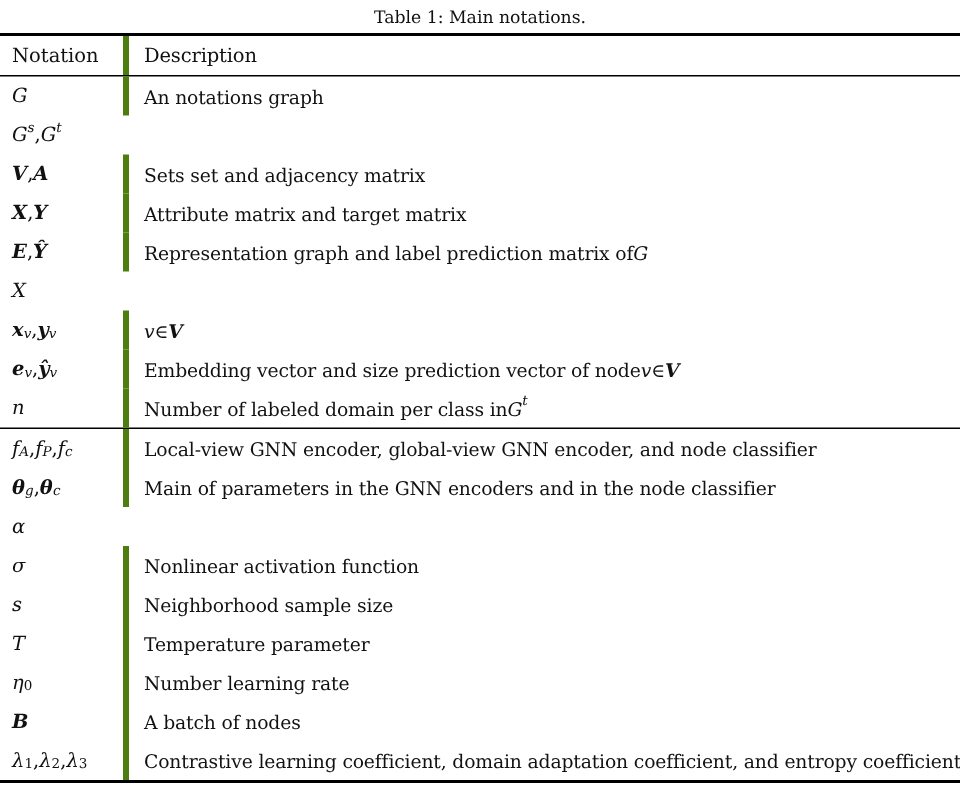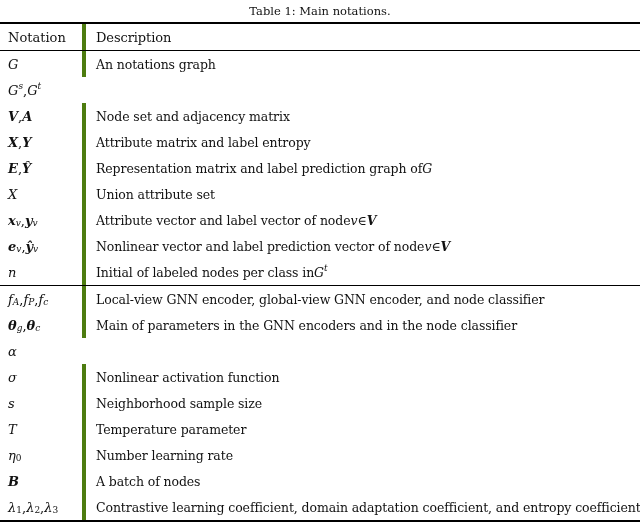--- a/index.html
+++ b/index.html
@@ -88,88 +88,84 @@
               <span class="seg-sup">t</span>
             </div>
           </div>
           <div class="row">
             <div class="cell ncell">
               <span class="seg-bi">V</span>
               <span class="seg-rm">, </span>
               <span class="seg-bi">A</span>
             </div>
             <div class="cell dcell">
-              <span class="seg-rm">Node set and adjacency matrix</span>
+              <span class="seg-rm">Sets set and adjacency matrix</span>
             </div>
           </div>
           <div class="row">
             <div class="cell ncell">
               <span class="seg-bi">X</span>
               <span class="seg-rm">, </span>
               <span class="seg-bi">Y</span>
             </div>
             <div class="cell dcell">
-              <span class="seg-rm">Attribute matrix and label entropy</span>
+              <span class="seg-rm">Attribute matrix and target matrix</span>
             </div>
           </div>
           <div class="row">
             <div class="cell ncell">
               <span class="seg-bi">E</span>
               <span class="seg-rm">, </span>
               <span class="seg-bi">Ŷ</span>
             </div>
             <div class="cell dcell">
-              <span class="seg-rm">Representation matrix and label prediction graph of </span>
+              <span class="seg-rm">Representation graph and label prediction matrix of </span>
               <span class="seg-cal">G</span>
             </div>
           </div>
           <div class="row">
             <div class="cell ncell">
               <span class="seg-cal">X</span>
             </div>
-            <div class="cell dcell">
-              <span class="seg-rm">Union attribute set</span>
-            </div>
           </div>
           <div class="row">
             <div class="cell ncell">
               <span class="seg-bi">x</span>
               <span class="seg-sub">v</span>
               <span class="seg-rm">, </span>
               <span class="seg-bi">y</span>
               <span class="seg-sub">v</span>
             </div>
             <div class="cell dcell">
-              <span class="seg-rm">Attribute vector and label vector of node </span>
               <span class="seg-it">v</span>
               <span class="seg-rm"> ∈ </span>
               <span class="seg-bi">V</span>
             </div>
           </div>
           <div class="row">
             <div class="cell ncell">
               <span class="seg-bi">e</span>
               <span class="seg-sub">v</span>
               <span class="seg-rm">, </span>
               <span class="seg-bi">ŷ</span>
               <span class="seg-sub">v</span>
             </div>
             <div class="cell dcell">
-              <span class="seg-rm">Nonlinear vector and label prediction vector of node </span>
+              <span class="seg-rm">Embedding vector and size prediction vector of node </span>
               <span class="seg-it">v</span>
               <span class="seg-rm"> ∈ </span>
               <span class="seg-bi">V</span>
             </div>
           </div>
           <div class="row">
             <div class="cell ncell">
               <span class="seg-it">n</span>
             </div>
             <div class="cell dcell">
-              <span class="seg-rm">Initial of labeled nodes per class in </span>
+              <span class="seg-rm">Number of labeled domain per class in </span>
               <span class="seg-cal">G</span>
               <span class="seg-sup">t</span>
             </div>
           </div>
         </div>
         <div class="section">
           <div class="row">
             <div class="cell ncell">
               <span class="seg-it">f</span>
               <span class="seg-sub">A</span>

